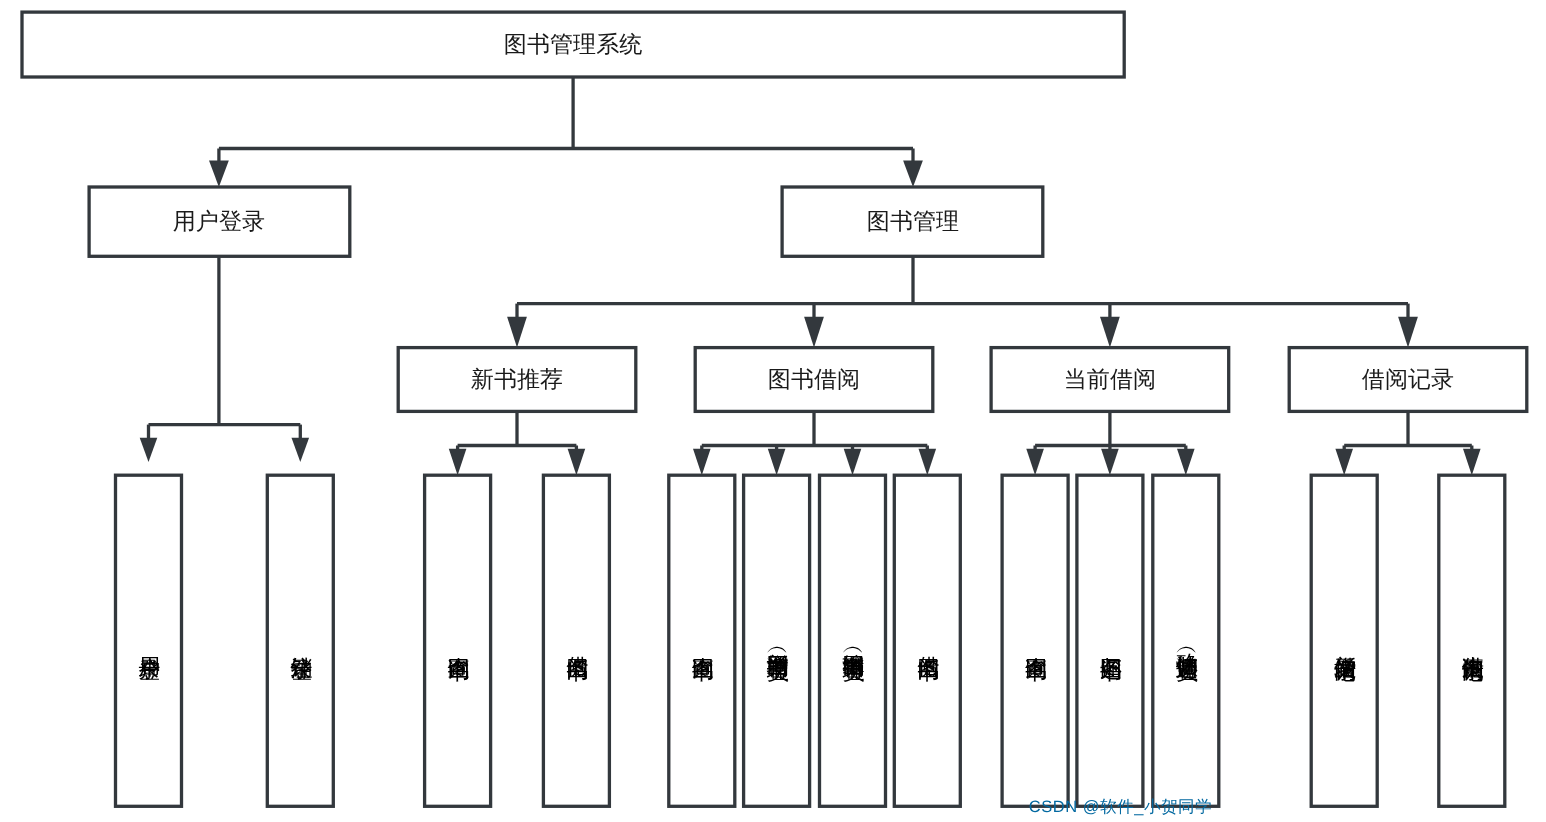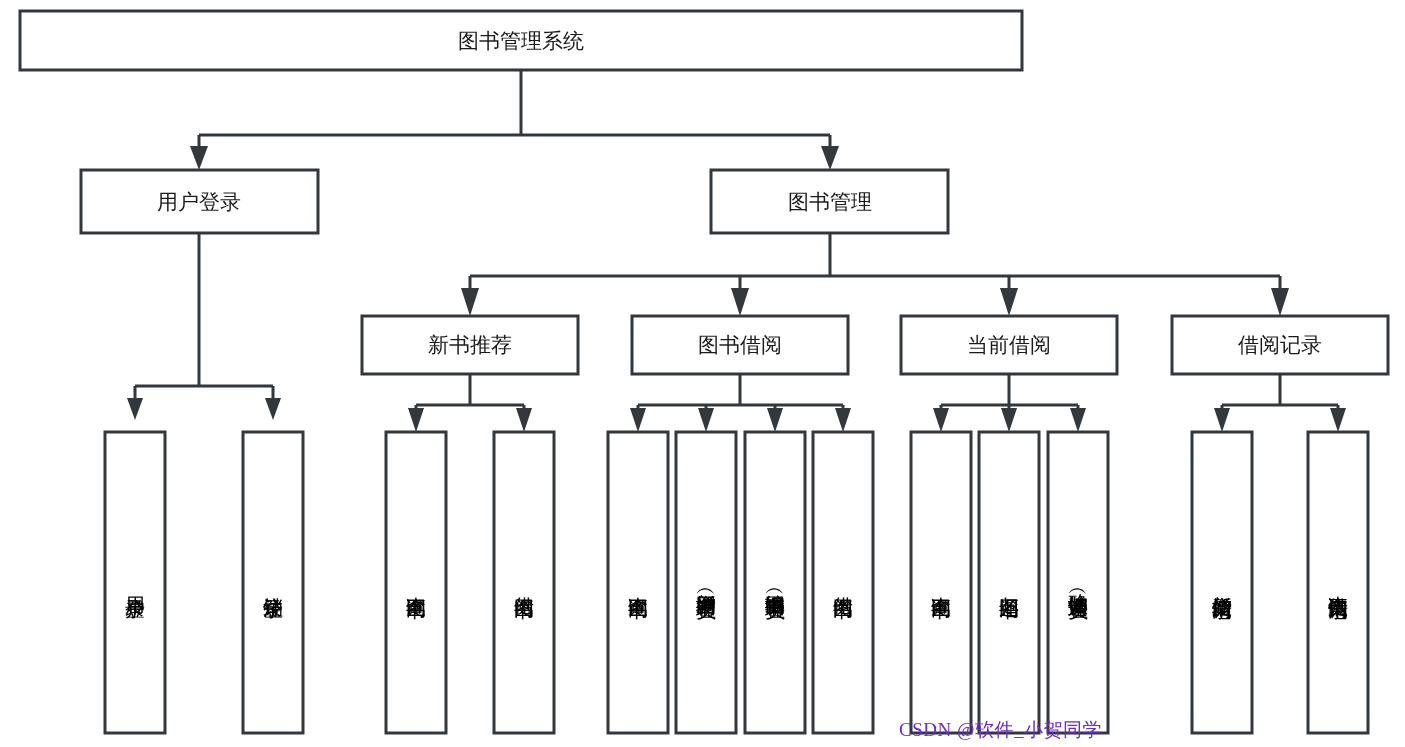--- a/index.html
+++ b/index.html
@@ -67,23 +67,23 @@
     position: absolute;
     display: flex;
     align-items: center;
     justify-content: center;
     pointer-events: none;
   }
   .watermark {
     position: absolute;
     right: 8px;
     bottom: 4px;
-    font-family: Liberation Serif, serif;
-    font-size: 19px;
-    color: #6d28d9;
+    font-family: Liberation Sans, sans-serif;
+    font-size: 15px;
+    color: #0369a1;
     letter-spacing: 0.5px;
     white-space: nowrap;
   }
 </style>
 </head>
 <body>
 
 <div id="diagram-root">
 
   <svg class="flow" viewBox="0 0 1405 747" xmlns="http://www.w3.org/2000/svg">

